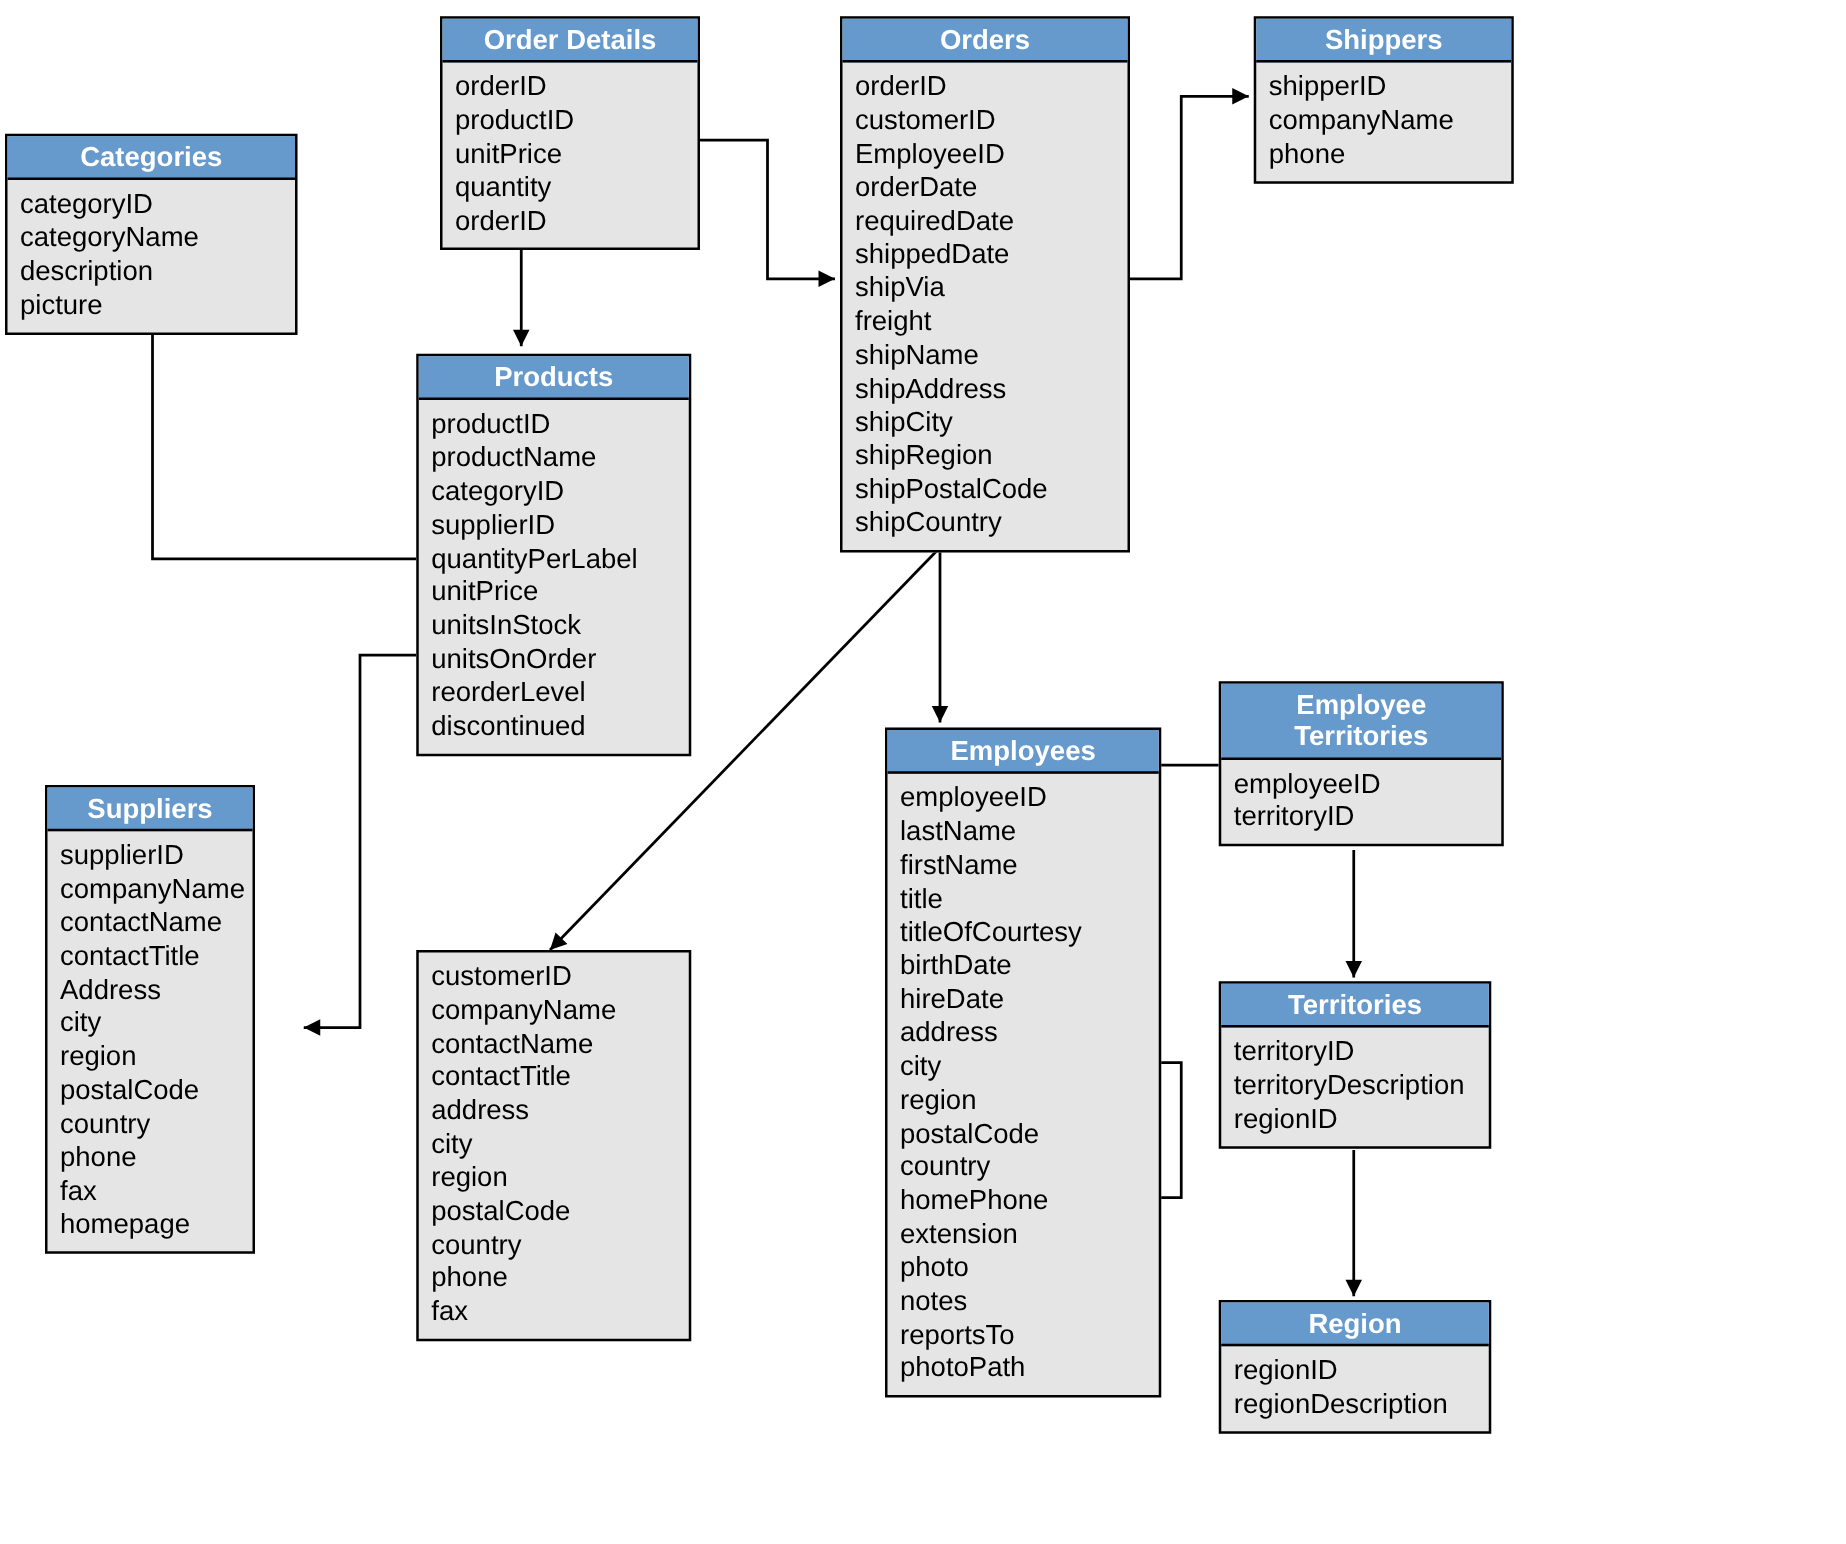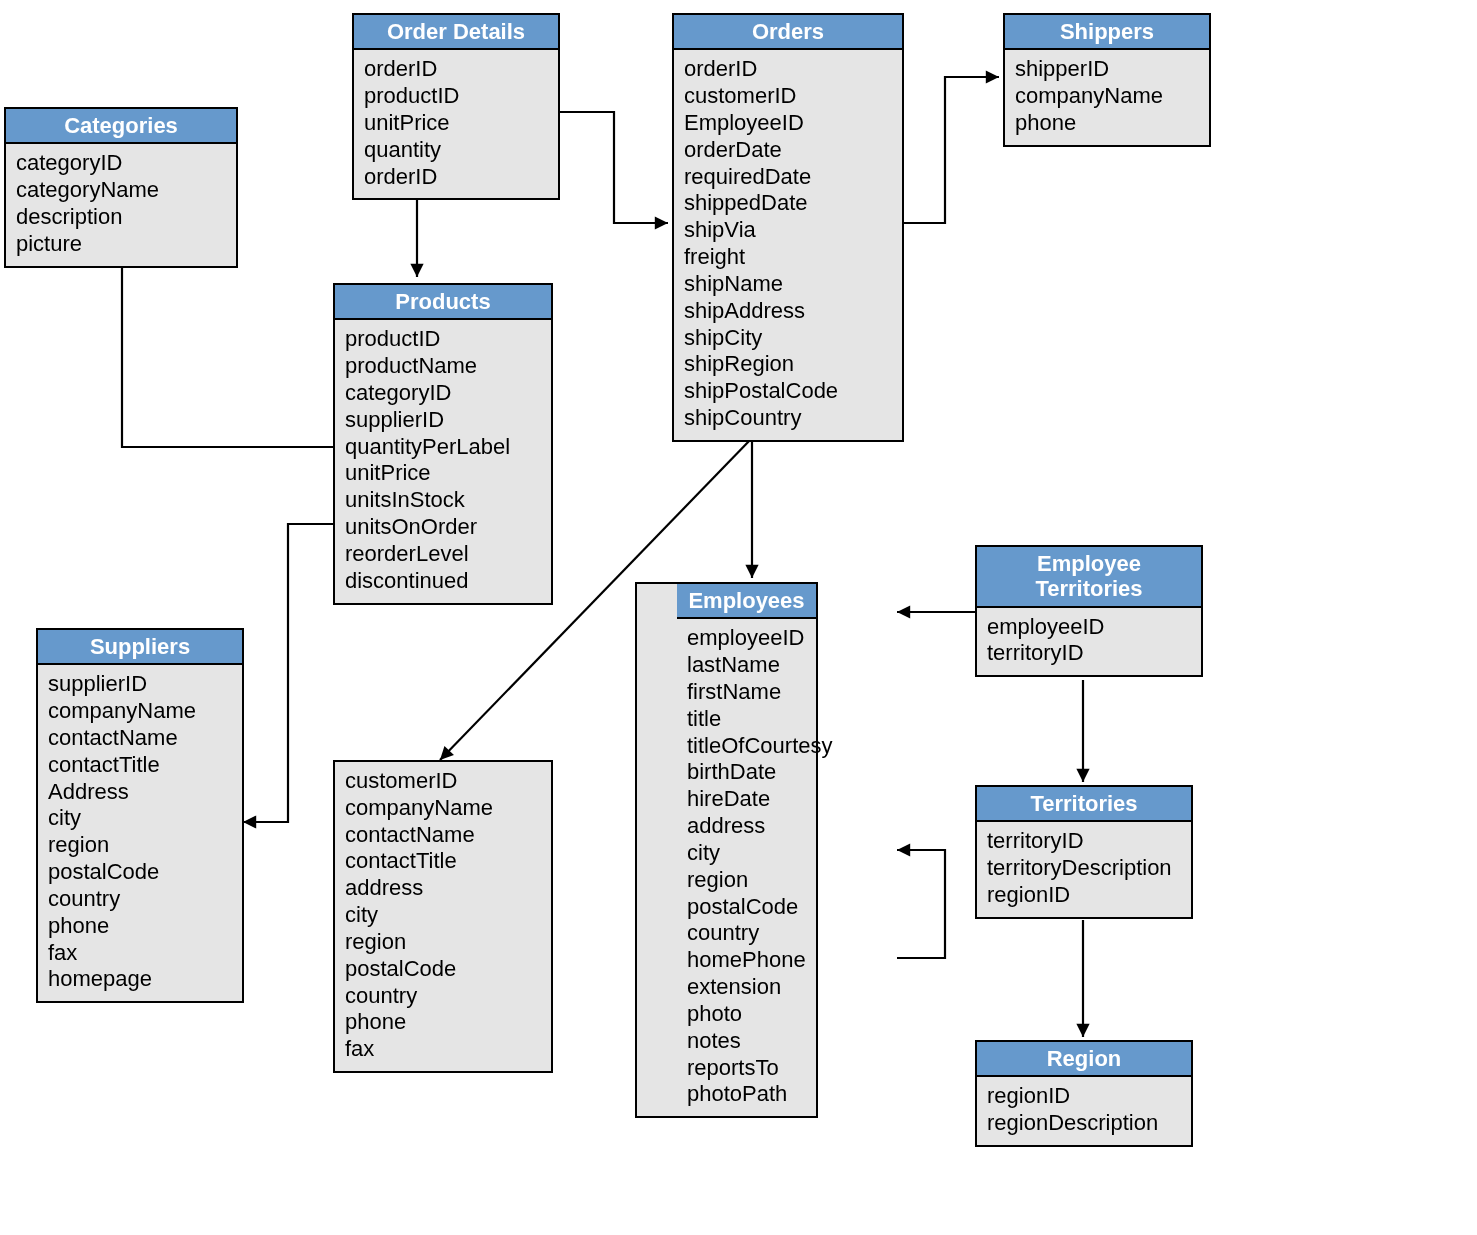--- a/index.html
+++ b/index.html
@@ -91,21 +91,21 @@
           <div class="field">categoryID</div>
           <div class="field">supplierID</div>
           <div class="field">quantityPerLabel</div>
           <div class="field">unitPrice</div>
           <div class="field">unitsInStock</div>
           <div class="field">unitsOnOrder</div>
           <div class="field">reorderLevel</div>
           <div class="field">discontinued</div>
         </div>
       </div>
-      <div class="entity" style="left: 36px; top: 628px; width: 208px;">
+      <div class="entity" style="left: 36px; top: 628px; width: 168px;">
         <div class="entity-header">Suppliers</div>
         <div class="entity-body">
           <div class="field">supplierID</div>
           <div class="field">companyName</div>
           <div class="field">contactName</div>
           <div class="field">contactTitle</div>
           <div class="field">Address</div>
           <div class="field">city</div>
           <div class="field">region</div>
           <div class="field">postalCode</div>
@@ -123,21 +123,21 @@
           <div class="field">contactTitle</div>
           <div class="field">address</div>
           <div class="field">city</div>
           <div class="field">region</div>
           <div class="field">postalCode</div>
           <div class="field">country</div>
           <div class="field">phone</div>
           <div class="field">fax</div>
         </div>
       </div>
-      <div class="entity" style="left: 635px; top: 582px; width: 183px; padding-left: 40px;">
+      <div class="entity" style="left: 708px; top: 582px; width: 221px;">
         <div class="entity-header">Employees</div>
         <div class="entity-body">
           <div class="field">employeeID</div>
           <div class="field">lastName</div>
           <div class="field">firstName</div>
           <div class="field">title</div>
           <div class="field">titleOfCourtesy</div>
           <div class="field">birthDate</div>
           <div class="field">hireDate</div>
           <div class="field">address</div>

